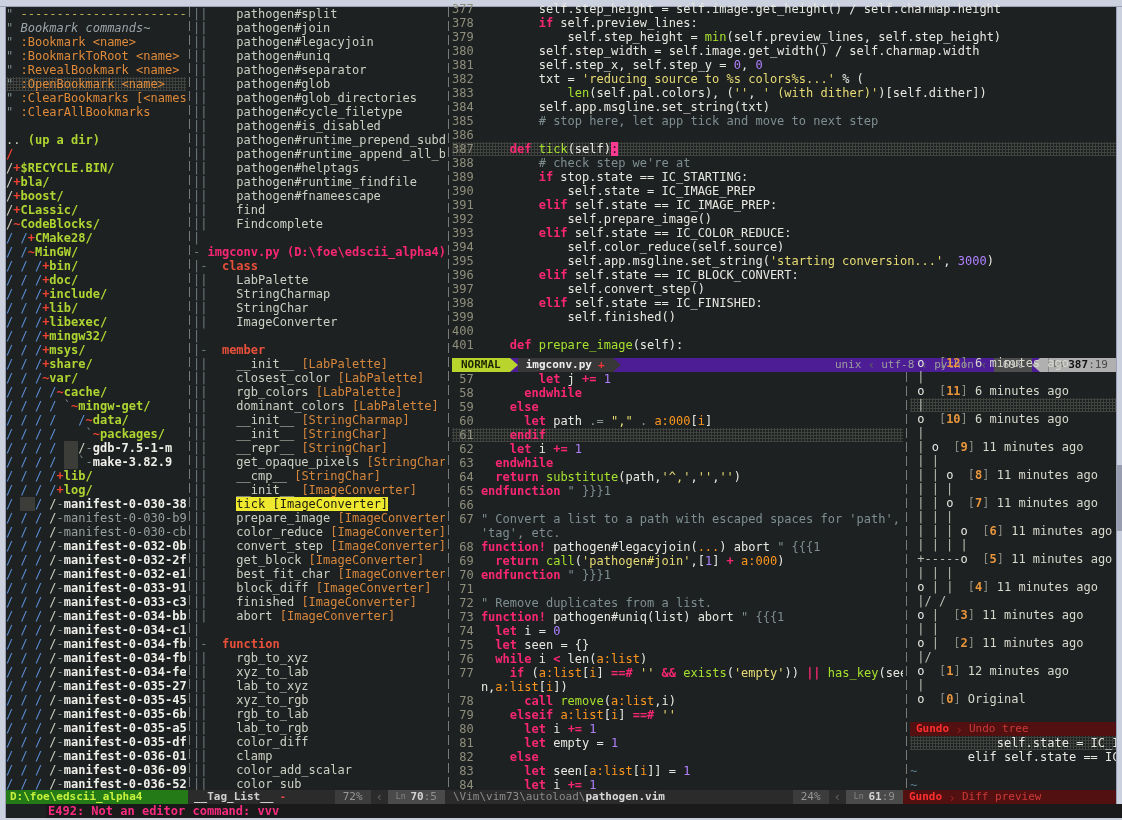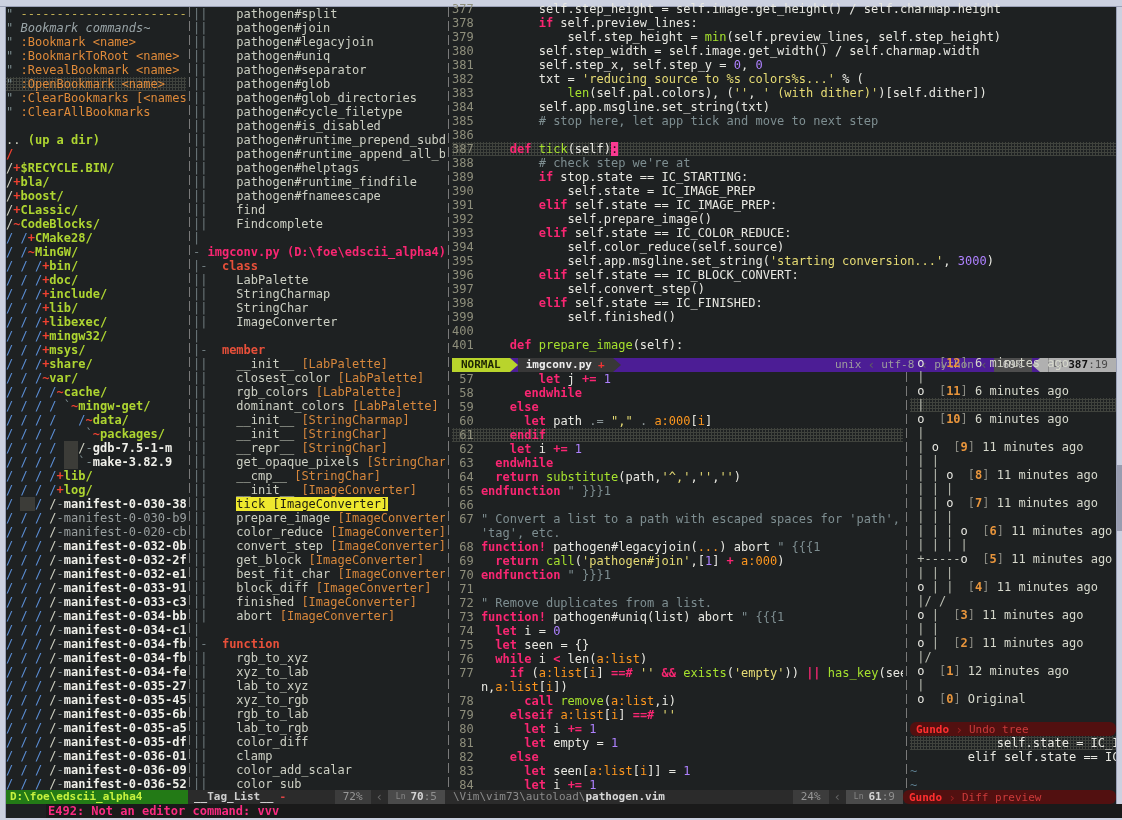--- a/index.html
+++ b/index.html
@@ -60,21 +60,21 @@
   .ipct{background:#3c3c3c;color:#979797;height:14px;display:flex;align-items:center;padding:0 8px;}
   .iln{background:#4a4a4a;height:14px;display:flex;align-items:center;padding:0 8px;color:#8f8f8f;}
   .iln .line{color:#d4d4d4;font-weight:bold;}
   .iln .ln-icon{color:#888;border-left:none;padding-left:0;}
   .ichev{color:#666;padding:0 5px;font-size:12px;}
   .ichev::before{content:"\2039";}
   .st-tree{background:#237a16;color:#c6f23e;font-weight:bold;padding-left:4px;}
   .st-title{color:#cfcfcf;font-weight:bold;margin-left:6px;}
   .st-dir{color:#8a8a8a;margin-left:8px;}
   .st-file{color:#d8d8d8;font-weight:bold;}
-  .gundo-bar{position:absolute;height:14px;background:#521010;display:flex;align-items:center;font-size:11px;overflow:hidden;border-radius:6px;}
+  .gundo-bar{position:absolute;height:14px;background:#521010;display:flex;align-items:flex-start;font-size:11px;overflow:hidden;}
   .gundo-name{color:#ff2f2f;font-weight:bold;padding-left:6px;}
   .garrow{color:#992222;padding:0 6px;font-size:13px;}
   .garrow::before{content:"\203A";}
   .gundo-label{color:#cc3a3a;}
   .cmdline{position:absolute;left:6px;top:804px;width:1110px;height:14px;background:#1a1a1a;
            color:#fb2a80;font-weight:bold;font-size:12px;line-height:14px;white-space:pre;padding-left:2px;margin-left:40px;}
 </style>
 </head>
 <body>
 
@@ -118,21 +118,21 @@
       <div class="trow"><span class="c-guide">/ / / /</span><span class="c-conn">~</span><span class="c-dir">cache/</span></div>
       <div class="trow"><span class="c-guide">/ / / / </span><span class="c-q">`</span><span class="c-conn">~</span><span class="c-dir">mingw-get/</span></div>
       <div class="trow"><span class="c-guide">/ / / /   /</span><span class="c-conn">~</span><span class="c-dir">data/</span></div>
       <div class="trow"><span class="c-guide">/ / / /    </span><span class="c-q">`</span><span class="c-conn">~</span><span class="c-dir">packages/</span></div>
       <div class="trow"><span class="c-guide">/ / / / </span><span class="c-blk">  </span><span class="c-pale">/</span><span class="c-q">-</span><span class="c-file">gdb-7.5-1-m</span></div>
       <div class="trow"><span class="c-guide">/ / / / </span><span class="c-blk">  </span><span class="c-q">`-</span><span class="c-file">make-3.82.9</span></div>
       <div class="trow"><span class="c-guide">/ / / /</span><span class="c-conn">+</span><span class="c-dir">lib/</span></div>
       <div class="trow"><span class="c-guide">/ / / /</span><span class="c-conn">+</span><span class="c-dir">log/</span></div>
       <div class="trow"><span class="c-guide">/ </span><span class="c-blk">  </span><span class="c-guide">/ </span><span class="c-pale">/</span><span class="c-q">-</span><span class="c-file">manifest-0-030-38</span></div>
       <div class="trow"><span class="c-guide">/ / / </span><span class="c-pale">/</span><span class="c-q">-</span><span class="c-dimf">manifest-0-030-b9</span></div>
-      <div class="trow"><span class="c-guide">/ / / </span><span class="c-pale">/</span><span class="c-q">-</span><span class="c-dimf">manifest-0-020-cb</span></div>
+      <div class="trow"><span class="c-guide">/ / / </span><span class="c-pale">/</span><span class="c-q">-</span><span class="c-dimf">manifest-0-030-cb</span></div>
       <div class="trow"><span class="c-guide">/ / / </span><span class="c-pale">/</span><span class="c-q">-</span><span class="c-file">manifest-0-032-0b</span></div>
       <div class="trow"><span class="c-guide">/ / / </span><span class="c-pale">/</span><span class="c-q">-</span><span class="c-file">manifest-0-032-2f</span></div>
       <div class="trow"><span class="c-guide">/ / / </span><span class="c-pale">/</span><span class="c-q">-</span><span class="c-file">manifest-0-032-e1</span></div>
       <div class="trow"><span class="c-guide">/ / / </span><span class="c-pale">/</span><span class="c-q">-</span><span class="c-file">manifest-0-033-91</span></div>
       <div class="trow"><span class="c-guide">/ / / </span><span class="c-pale">/</span><span class="c-q">-</span><span class="c-file">manifest-0-033-c3</span></div>
       <div class="trow"><span class="c-guide">/ / / </span><span class="c-pale">/</span><span class="c-q">-</span><span class="c-file">manifest-0-034-bb</span></div>
       <div class="trow"><span class="c-guide">/ / / </span><span class="c-pale">/</span><span class="c-q">-</span><span class="c-file">manifest-0-034-c1</span></div>
       <div class="trow"><span class="c-guide">/ / / </span><span class="c-pale">/</span><span class="c-q">-</span><span class="c-file">manifest-0-034-fb</span></div>
       <div class="trow"><span class="c-guide">/ / / </span><span class="c-pale">/</span><span class="c-q">-</span><span class="c-file">manifest-0-034-fb</span></div>
       <div class="trow"><span class="c-guide">/ / / </span><span class="c-pale">/</span><span class="c-q">-</span><span class="c-file">manifest-0-034-fe</span></div>

